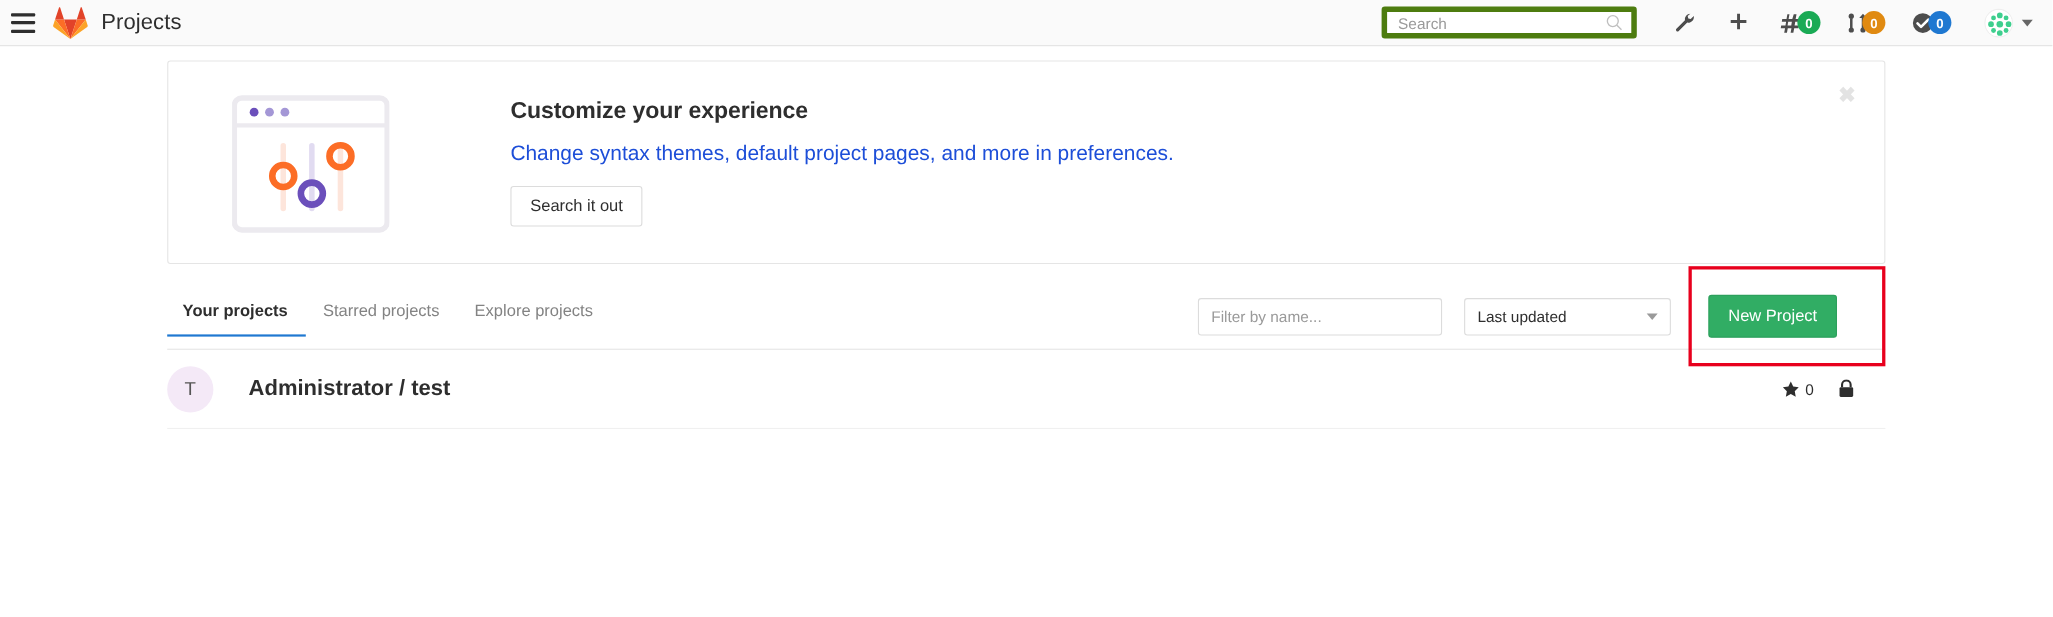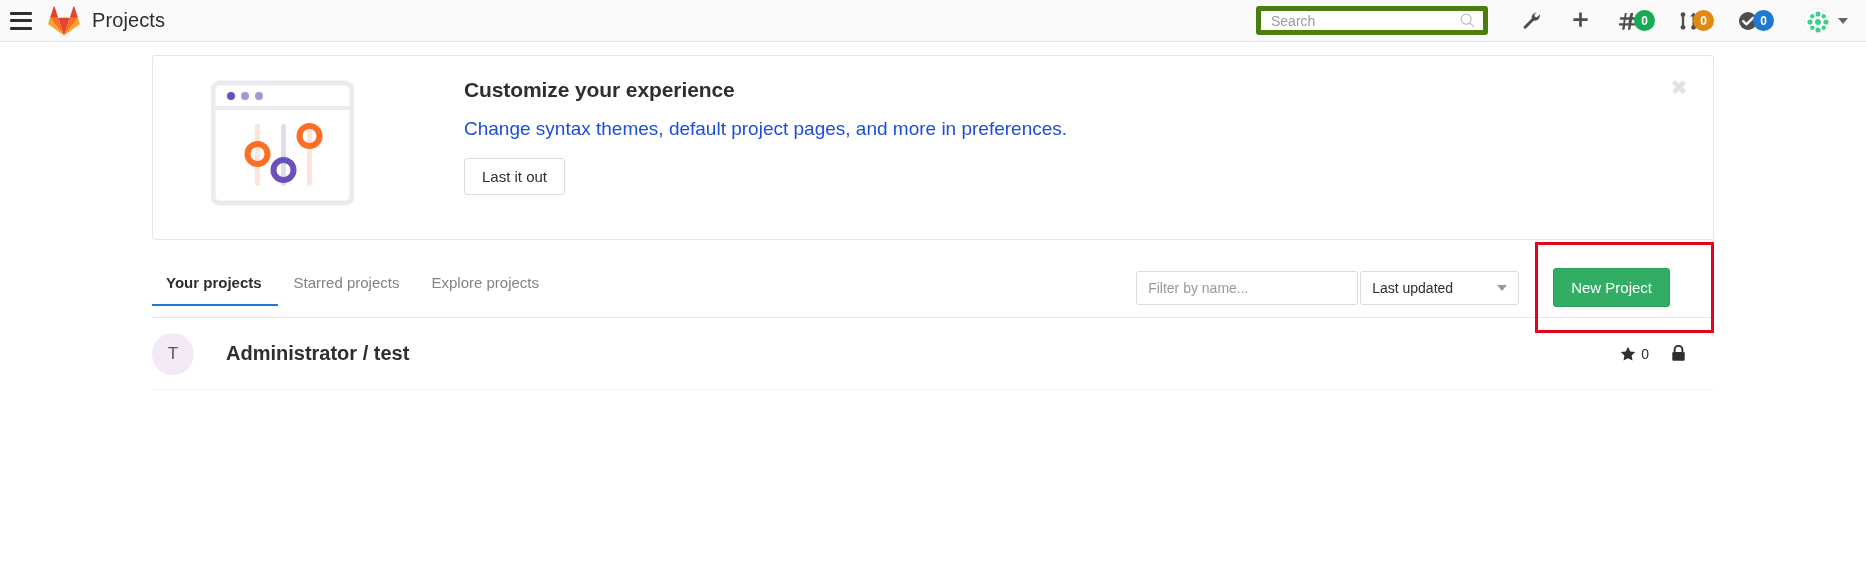--- a/index.html
+++ b/index.html
@@ -90,21 +90,21 @@
   
   .page { padding: 0 152px; }
 
   
   .promo-card {
     margin-top: 13px;
     border: 1px solid #e5e5e5;
     background: #fff;
     border-radius: 3px;
     display: flex;
-    align-items: flex-start;
+    align-items: center;
     padding: 22px 30px 22px 58px;
     position: relative;
     height: 185px;
   }
   .promo-illustration { width: 143px; height: 128px; flex: none; }
   .promo-text { margin-left: 110px; }
   .promo-title {
     font-size: 21px; font-weight: 700; color: #2e2e2e;
     letter-spacing: -.1px; margin-bottom: 16px;
   }
@@ -161,25 +161,25 @@
     border: 1px solid #dcdcdc;
     border-radius: 3px;
     padding: 0 11px;
     font-size: 14px; color: #5c5c5c;
     font-family: "Liberation Sans", sans-serif;
     outline: none; background: #fff;
   }
   .filter-input::placeholder { color: #9a9a9a; }
 
   .sort-select {
-    width: 159px; height: 34px;
+    width: 188px; height: 34px;
     border: 1px solid #dcdcdc;
     border-radius: 3px;
     background: #fff;
-    margin-left: 2px;
+    margin-left: 20px;
     display: flex; align-items: center;
     padding: 0 11px;
     font-size: 14px; color: #2e2e2e;
     cursor: pointer;
     gap: 35px;
   }
   .sort-select .chev {
     margin-left: auto;
     width: 0; height: 0;
     border-left: 5px solid transparent;
@@ -349,21 +349,21 @@
       <rect x="70" y="46" width="5" height="62" rx="2.5" fill="#e1dbf1"></rect>
       <rect x="96" y="46" width="5" height="62" rx="2.5" fill="#fde5db"></rect>
       <circle cx="46.5" cy="76" r="10" fill="none" stroke="#fc6d26" stroke-width="6"></circle>
       <circle cx="72.5" cy="92" r="10" fill="none" stroke="#6b4fbb" stroke-width="6"></circle>
       <circle cx="98.5" cy="58" r="10" fill="none" stroke="#fc6d26" stroke-width="6"></circle>
     </svg>
 
     <div class="promo-text">
       <div class="promo-title">Customize your experience</div>
       <div class="promo-sub">Change syntax themes, default project pages, and more in preferences.</div>
-      <button class="btn-outline">Last it out</button>
+      <button class="btn-outline">Search it out</button>
     </div>
 
     <div class="promo-close">✖</div>
   </div>
 
   <div class="tabs-row">
     <div class="tabs">
       <div class="tab active">Your projects</div>
       <div class="tab">Starred projects</div>
       <div class="tab">Explore projects</div>

